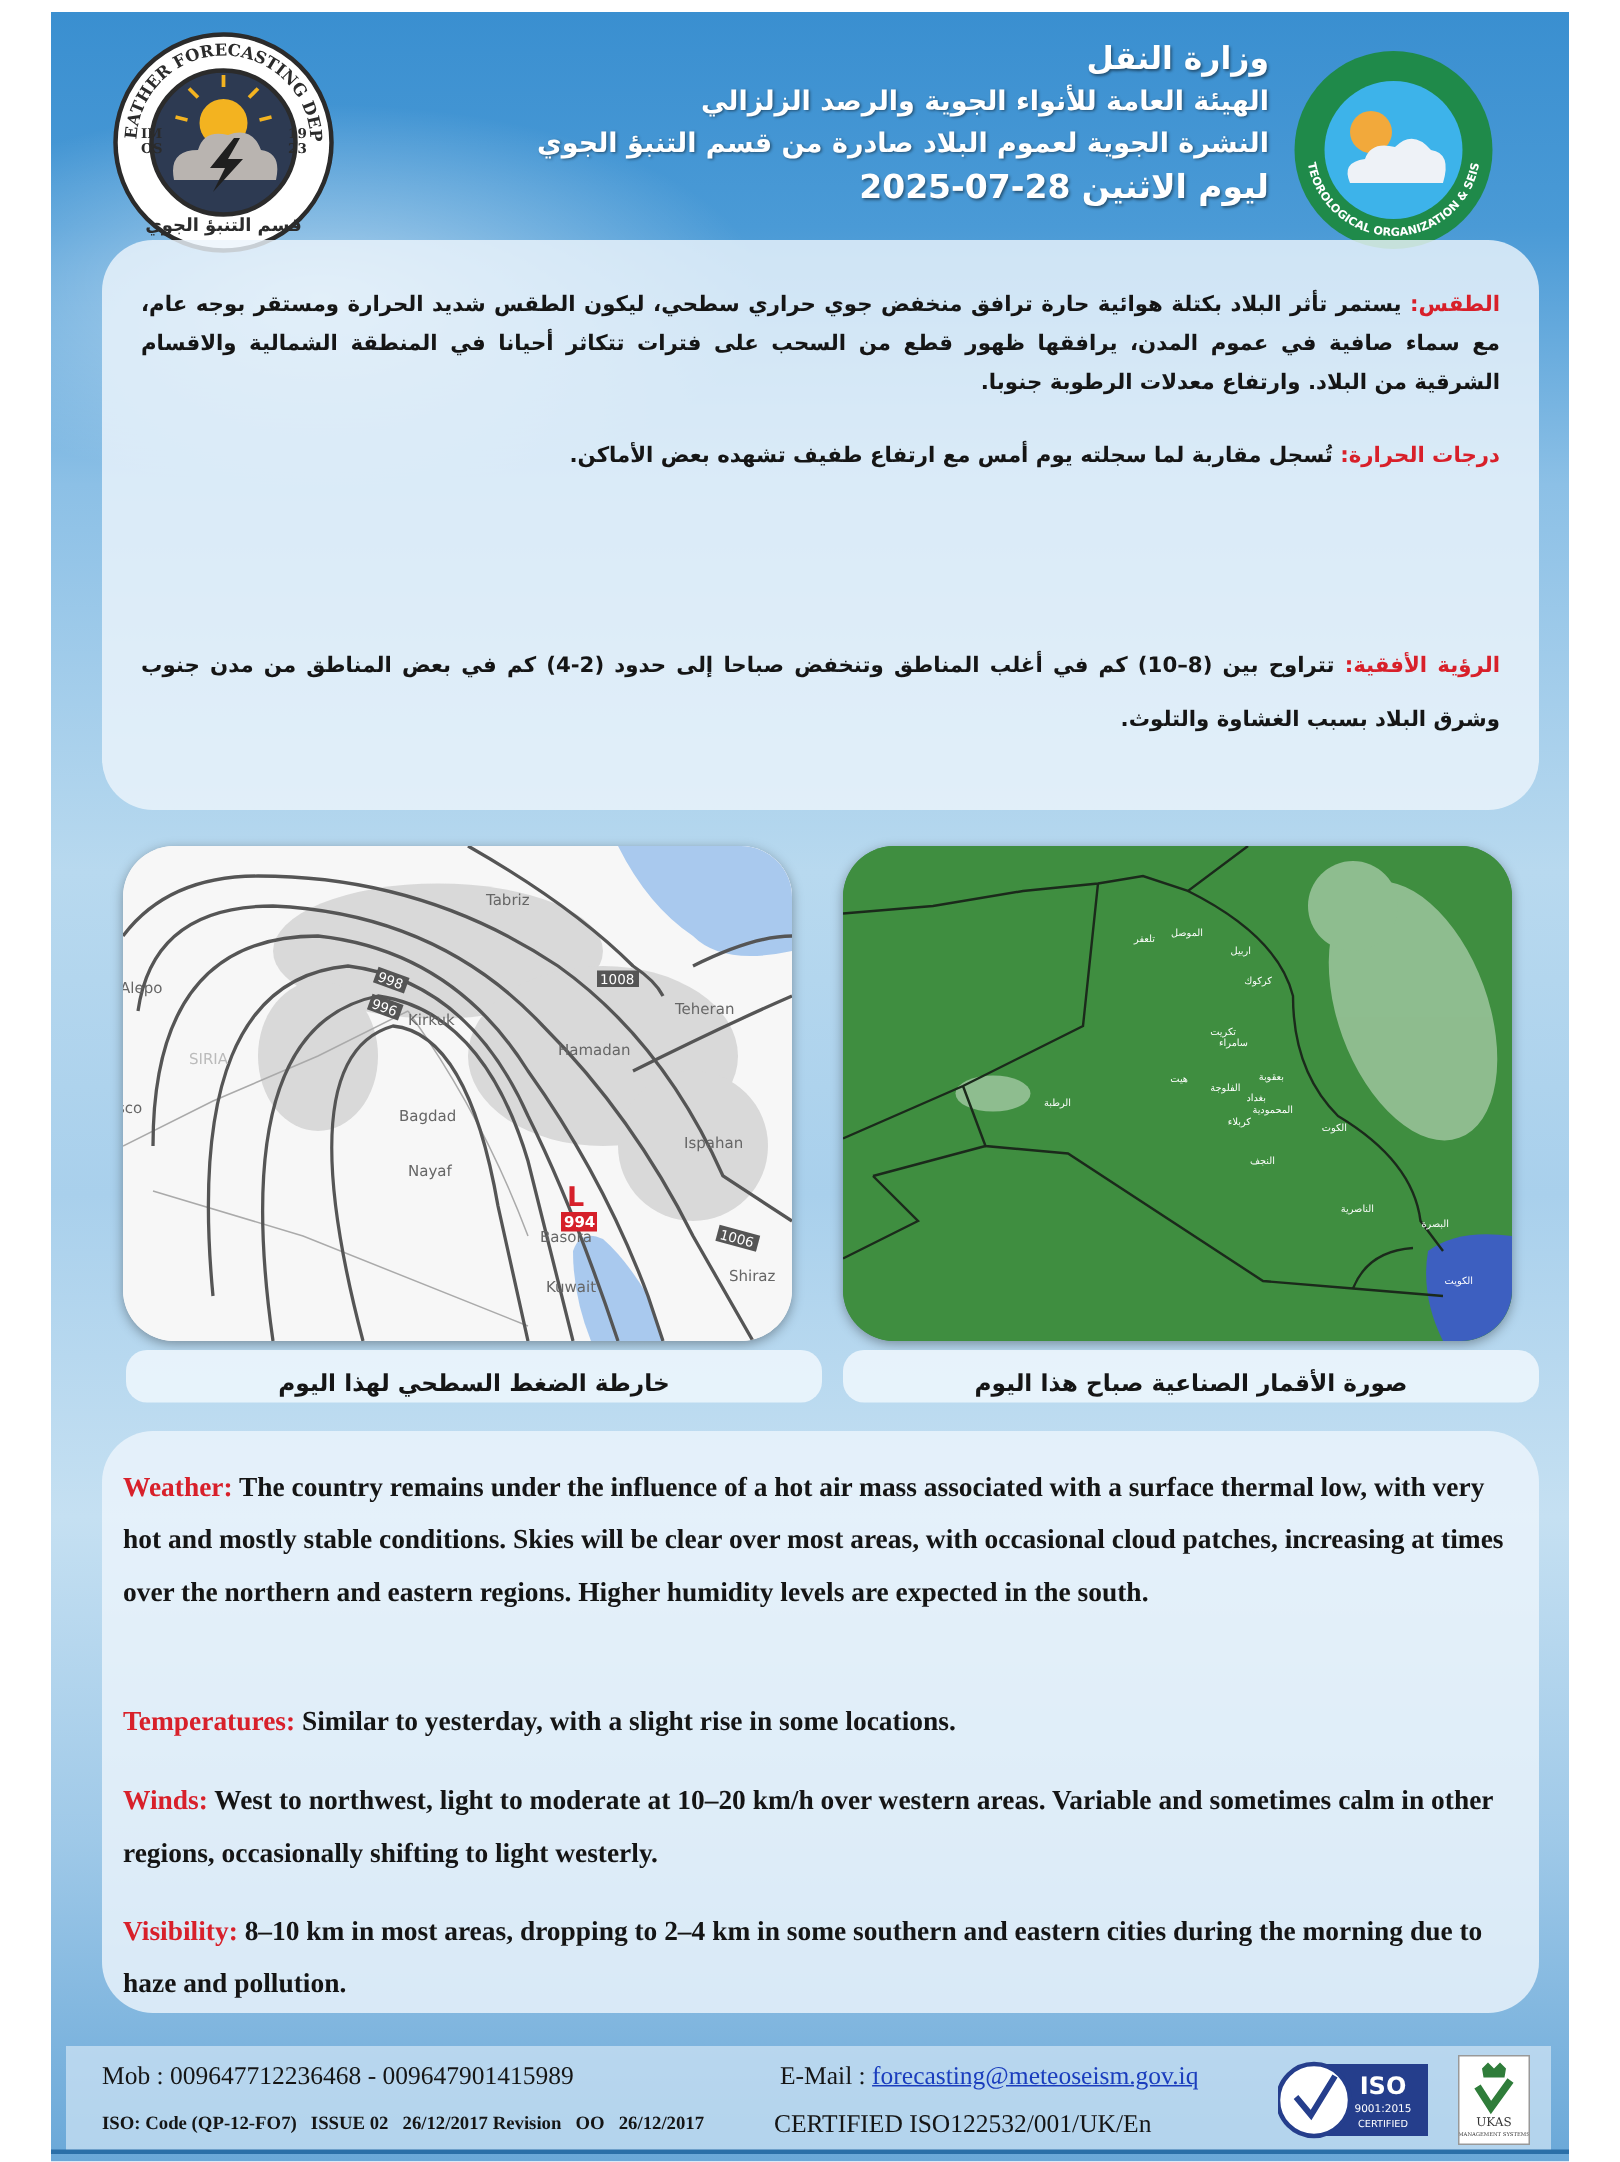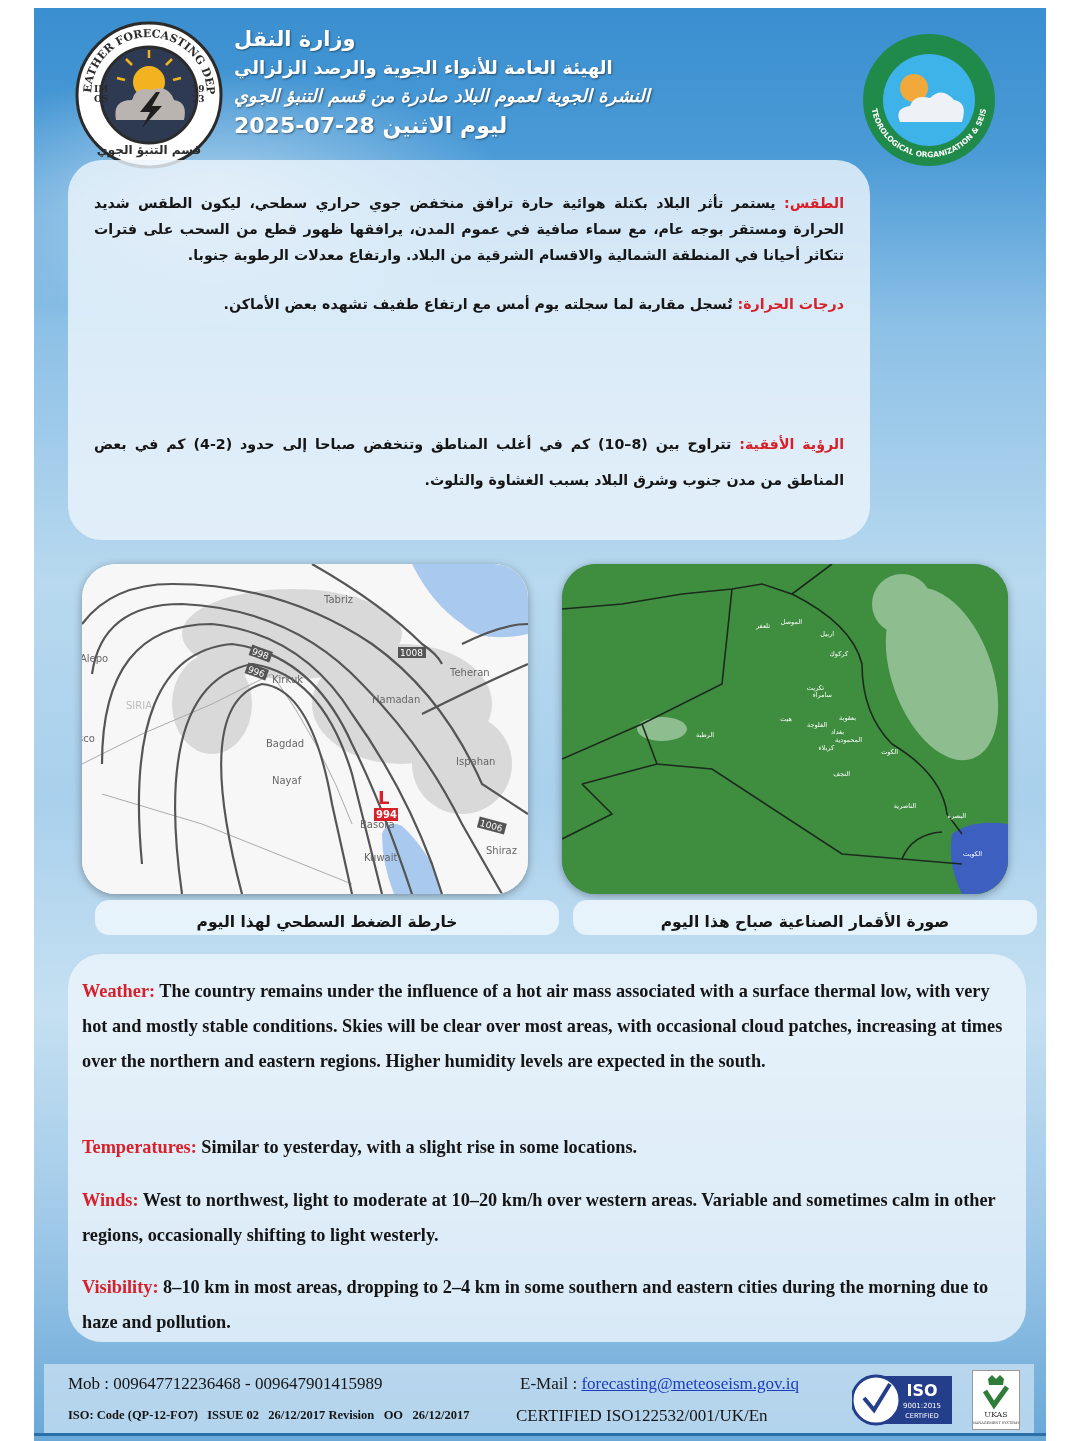--- a/index.html
+++ b/index.html
@@ -3,39 +3,39 @@
 <meta charset="utf-8">
 <style>
   html, body { margin:0; padding:0; }
   body { width:1080px; height:1441px; background:#ffffff; position:relative; overflow:hidden; font-family:"Liberation Serif", serif; }
   .page { position:absolute; left:34px; top:8px; width:1012px; height:1433px;
     background: linear-gradient(180deg, #3a8fd0 0%, #4a9ad6 10%, #8cc0e6 22%, #b8d9ef 40%, #a9d0ec 55%, #c5e0f2 70%, #9fc9e8 85%, #6aa8d8 100%);
     overflow:hidden; }
   .page::before { content:""; position:absolute; left:-120px; top:60px; width:600px; height:260px; border-radius:50%;
     background: radial-gradient(ellipse at center, rgba(255,255,255,0.55) 0%, rgba(255,255,255,0) 70%); }
   .header { position:absolute; left:0; top:0; width:1012px; height:160px; }
-  .header-text { position:absolute; left:200px; width:612px; top:16px; text-align:left; color:#ffffff; font-family:"DejaVu Sans", sans-serif; font-weight:bold; text-shadow:1px 1px 2px rgba(0,0,0,0.45); direction:rtl; }
+  .header-text { position:absolute; left:200px; width:612px; top:16px; text-align:right; color:#ffffff; font-family:"DejaVu Sans", sans-serif; font-weight:bold; text-shadow:1px 1px 2px rgba(0,0,0,0.45); direction:rtl; }
   .h-ministry { font-size:21px; line-height:30px; }
   .h-org { font-size:18px; line-height:28px; }
-  .h-bulletin { font-size:18px; line-height:28px;font-style:italic; }
+  .h-bulletin { font-size:18px; line-height:28px; }
   .h-date { font-size:22px; line-height:32px; }
   .logo-left { position:absolute; left:40px; top:12px; width:150px; height:150px; }
   .logo-right { position:absolute; left:820px; top:22px; width:150px; height:140px; }
   .panel { position:absolute; background:rgba(235,244,251,0.82); border-radius:34px; }
-  .ar-panel { left:34px; top:152px; width:802px; height:380px; direction:rtl; font-family:"DejaVu Sans", sans-serif; font-weight:bold; color:#151515; font-size:14.2px; }
+  .ar-panel { left:34px; top:152px; width:958px; height:380px; direction:rtl; font-family:"DejaVu Sans", sans-serif; font-weight:bold; color:#151515; font-size:14.2px; }
   .ar-panel p { margin:0; position:absolute; right:26px; left:26px; text-align:justify; }
   .lbl-red { color:#d8202a; }
   .p-weather { top:30px; line-height:26px; }
   .p-temp { top:131px; line-height:26px; }
   .p-winds { top:180px; line-height:36px; right:34px !important; }
   .p-vis { top:266px; line-height:36px; }
   .map-frame { position:absolute; top:556px; width:446px; height:330px; border-radius:34px; overflow:hidden; box-shadow:0 2px 8px rgba(0,0,0,0.35); }
   .map-pressure { left:48px; background:#fbfbfb; }
   .map-sat { left:528px; background:#3c8c3e; }
-  .caption { position:absolute; top:892px; height:35px; width:464px; background:rgba(236,245,252,0.9); border-radius:14px; direction:rtl; text-align:center; font-family:"DejaVu Sans", sans-serif; font-weight:bold; font-size:15.5px; line-height:44px; color:#151515;margin-left:11px; }
+  .caption { position:absolute; top:892px; height:35px; width:464px; background:rgba(236,245,252,0.9); border-radius:14px; direction:rtl; text-align:center; font-family:"DejaVu Sans", sans-serif; font-weight:bold; font-size:15.5px; line-height:44px; color:#151515; }
   .cap-left { left:50px; }
   .cap-right { left:528px; }
   .en-panel { left:34px; top:946px; width:958px; height:388px; font-family:"Liberation Serif", serif; font-weight:bold; font-size:18.3px; color:#151515; }
   .en-panel p { margin:0; position:absolute; left:14px; right:11px; line-height:35px; }
   .e-weather { top:20px; }
   .e-temp { top:176px; }
   .e-winds { top:229px; }
   .e-vis { top:316px; }
   .footer { position:absolute; left:10px; top:1356px; width:990px; height:70px; background:rgba(210,230,245,0.7);text-align:right; }
   .f-text { position:absolute; font-family:"Liberation Serif", serif; color:#151515; }

